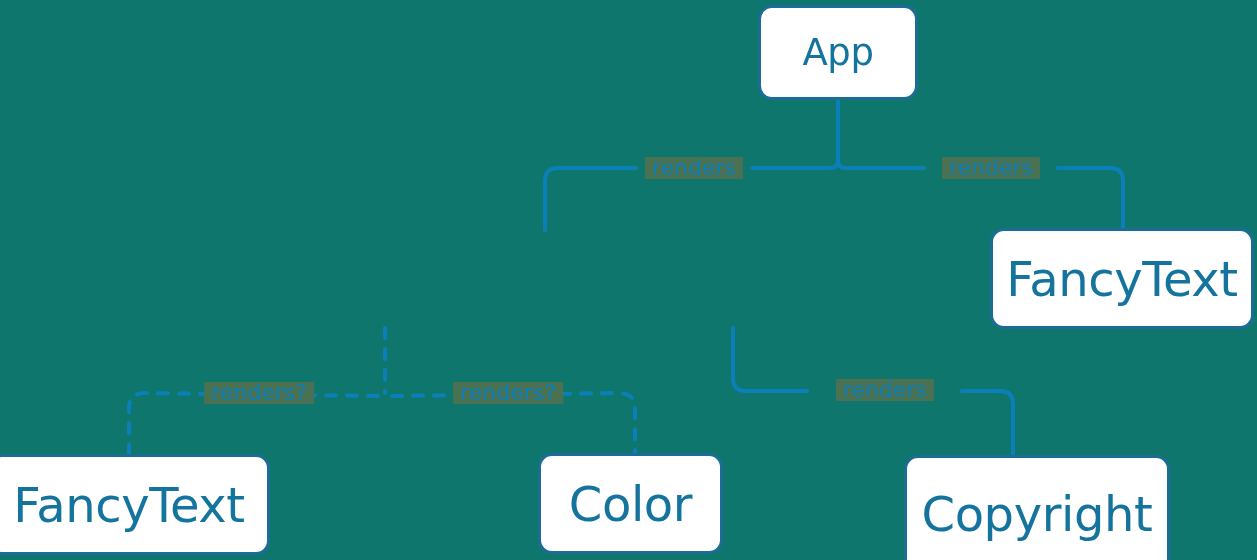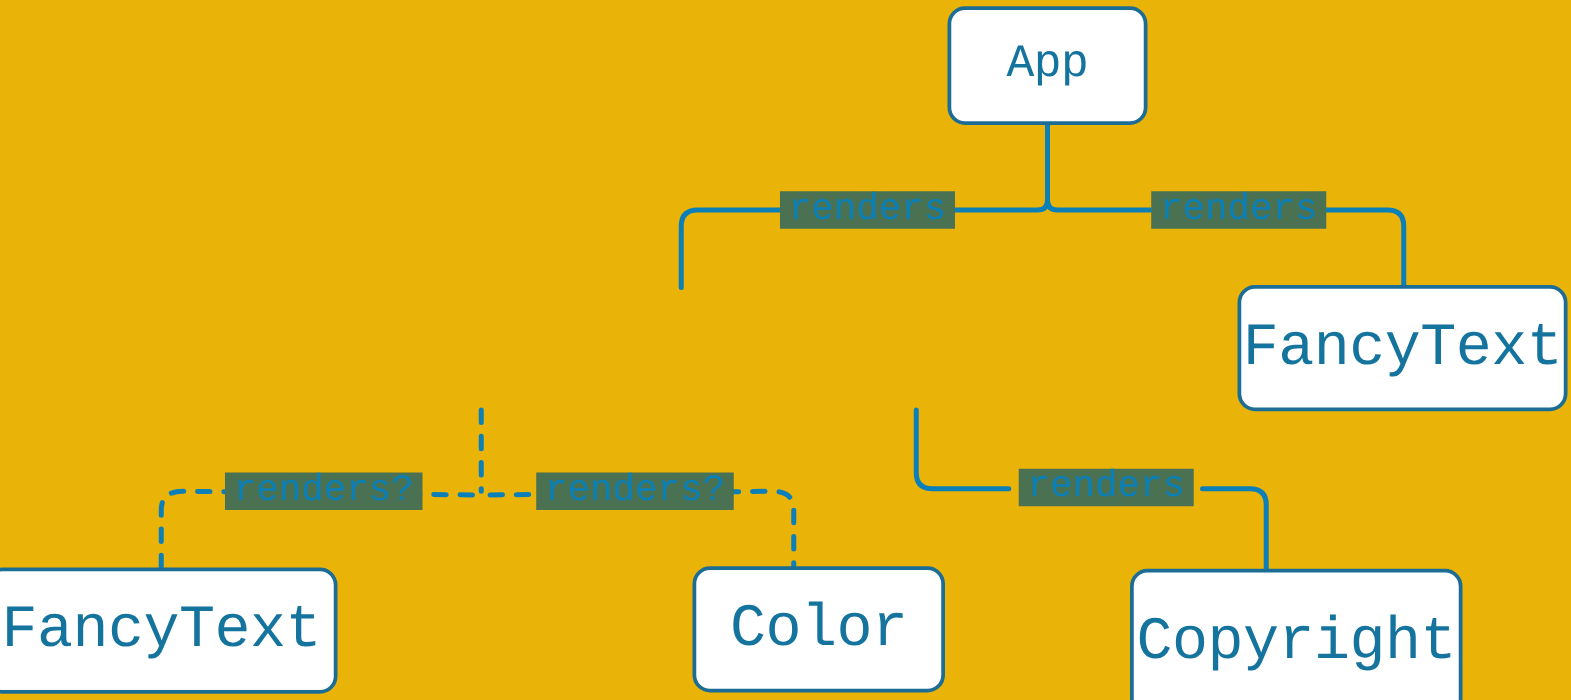--- a/index.html
+++ b/index.html
@@ -11,22 +11,21 @@
     width: 1257px;
     height: 560px;
     background: #4a7152;
     font-family: "DejaVu Sans", "Liberation Sans", sans-serif;
     overflow: hidden;
   }
   #diagram-root {
     position: relative;
     width: 1257px;
     height: 560px;
-    background: #eab308;
-    font-family: Liberation Mono, monospace;
+    background: #0f766e;
   }
   #edge-layer {
     position: absolute;
     left: 0;
     top: 0;
     width: 1257px;
     height: 560px;
   }
   .node {
     position: absolute;
@@ -44,21 +43,21 @@
     font-size: 48px;
     line-height: 1;
     letter-spacing: -0.4px;
     white-space: nowrap;
   }
   .node-app .node-label { font-size: 37px; }
   .node-inspirationgenerator .node-label { font-size: 37px; }
   .edge-label {
     position: absolute;
     color: #0b80b8;
-    font-size: 30px;
+    font-size: 22px;
     line-height: 1;
     white-space: nowrap;
     z-index: 4;
     transform: translate(-50%, -50%);
     background: #4a7152;
     padding: 0 7px;
   }
 </style>
 </head>
 <body>
@@ -90,21 +89,21 @@
 
 
   <div class="node node-fancytext-right" style="left:990px; top:228px; width:264px; height:101px;">
     <span class="node-label">FancyText</span>
   </div>
 
   <div class="node node-fancytext-bottom" style="left:-12px; top:454px; width:282px; height:101px;">
     <span class="node-label">FancyText</span>
   </div>
 
-  <div class="node node-color" style="left:538px; top:453px; width:202px; height:101px;margin-left:16px;">
+  <div class="node node-color" style="left:538px; top:453px; width:185px; height:101px;">
     <span class="node-label">Color</span>
   </div>
 
   <div class="node node-copyright" style="left:904px; top:455px; width:266px; height:118px;">
     <span class="node-label">Copyright</span>
   </div>
 
   <div class="edge-label" style="left:694px; top:168px;">renders</div>
 
   <div class="edge-label" style="left:991px; top:168px;">renders</div>

